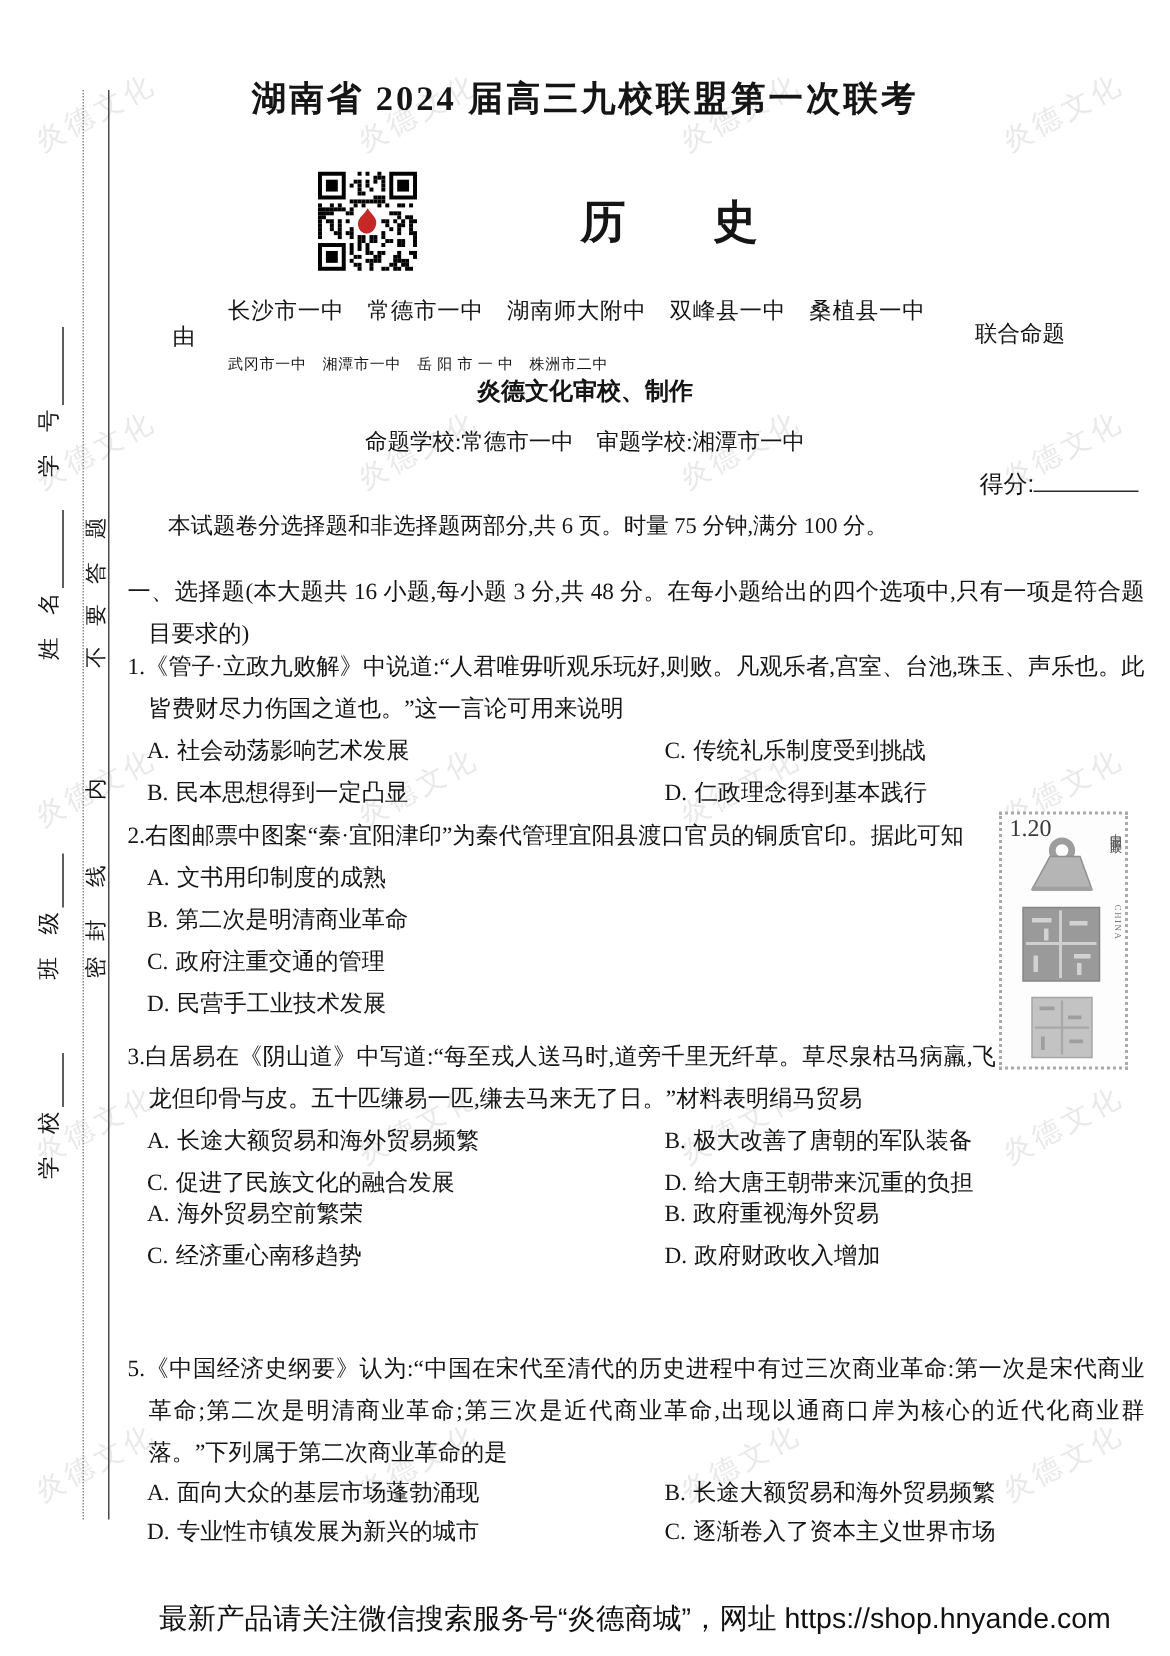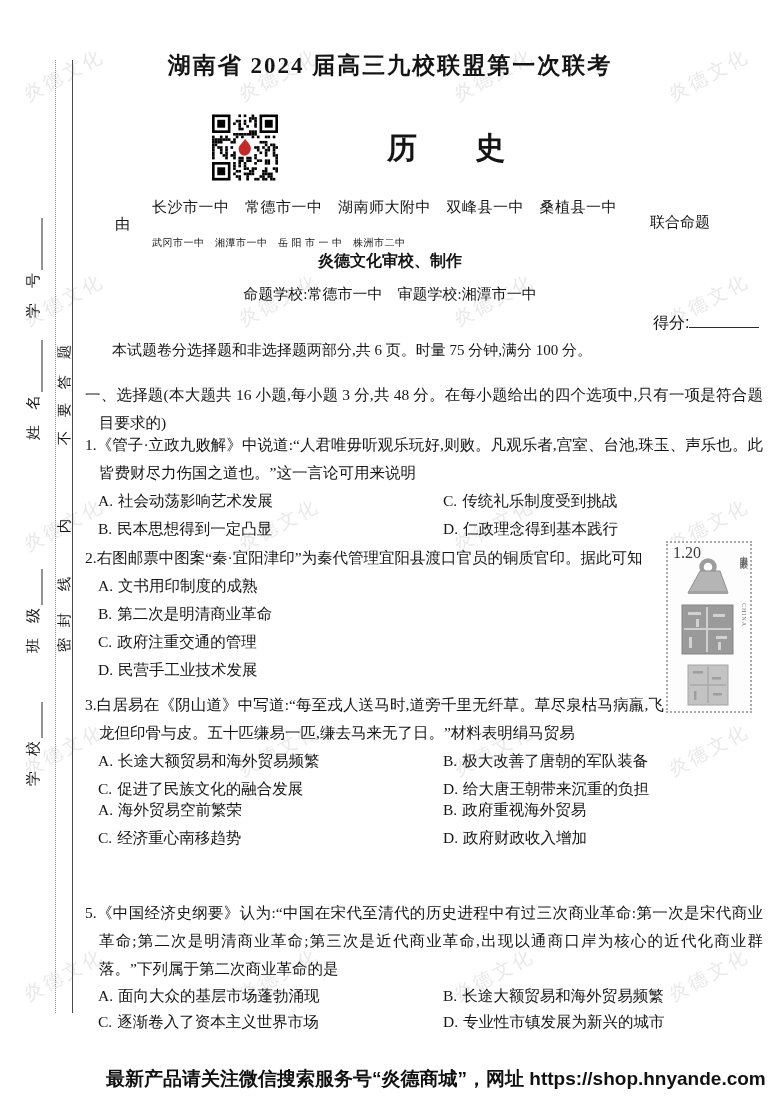--- a/index.html
+++ b/index.html
@@ -56,21 +56,21 @@
       border:2px dotted #aaaaaa;background:#fdfdfd;}
   .stamp-denom{position:absolute;left:5px;top:1px;font-size:16px;color:#3a3a3a;}
   .stamp-cn{position:absolute;right:2px;top:6px;writing-mode:vertical-rl;font-size:8px;
       letter-spacing:2px;color:#555;}
   .stamp-en{position:absolute;right:3px;top:60px;writing-mode:vertical-rl;font-size:6px;
       letter-spacing:1px;color:#777;}
   .stamp svg{position:absolute;left:12px;top:14px;}
 
   
   .page-info{position:absolute;left:0;top:1026px;width:780px;text-align:center;font-size:15px;}
-  .promo{position:absolute;left:106px;top:1066px;font-size:19px;font-weight:bold;
+  .promo{position:absolute;left:106px;top:1066px;font-size:19px;font-weight:normal;
       font-family:"Liberation Sans","DejaVu Sans",sans-serif;color:#111;}
 </style>
 </head>
 <body>
 
 <div class="page">
   <div id="wm-layer">
       <span class="wm" style="left: 20px; top: 62px;">炎德文化</span>
       <span class="wm" style="left: 235px; top: 62px;">炎德文化</span>
       <span class="wm" style="left: 450px; top: 62px;">炎德文化</span>
@@ -393,20 +393,20 @@
         <span class="opt"><span class="lbl">C.</span><span>经济重心南移趋势</span></span>
         <span class="opt"><span class="lbl">D.</span><span>政府财政收入增加</span></span>
       </div>
     </div>
 
     <div class="q" style="top:899px">
       <p class="hang q-stem"><span>5.</span><span>《中国经济史纲要》认为:“中国在宋代至清代的历史进程中有过三次商业革命:第一次是宋代商业革命;第二次是明清商业革命;第三次是近代商业革命,出现以通商口岸为核心的近代化商业群落。”下列属于第二次商业革命的是</span></p>
       <div class="opts2 tight">
         <span class="opt"><span class="lbl">A.</span><span>面向大众的基层市场蓬勃涌现</span></span>
         <span class="opt"><span class="lbl">B.</span><span>长途大额贸易和海外贸易频繁</span></span>
+        <span class="opt"><span class="lbl">D.</span><span>专业性市镇发展为新兴的城市</span></span>
         <span class="opt"><span class="lbl">C.</span><span>逐渐卷入了资本主义世界市场</span></span>
-        <span class="opt"><span class="lbl">D.</span><span>专业性市镇发展为新兴的城市</span></span>
       </div>
     </div>
 
     <div class="promo">最新产品请关注微信搜索服务号“炎德商城”，网址 https://shop.hnyande.com</div>
   </div>
 </div>
 
 </body></html>

